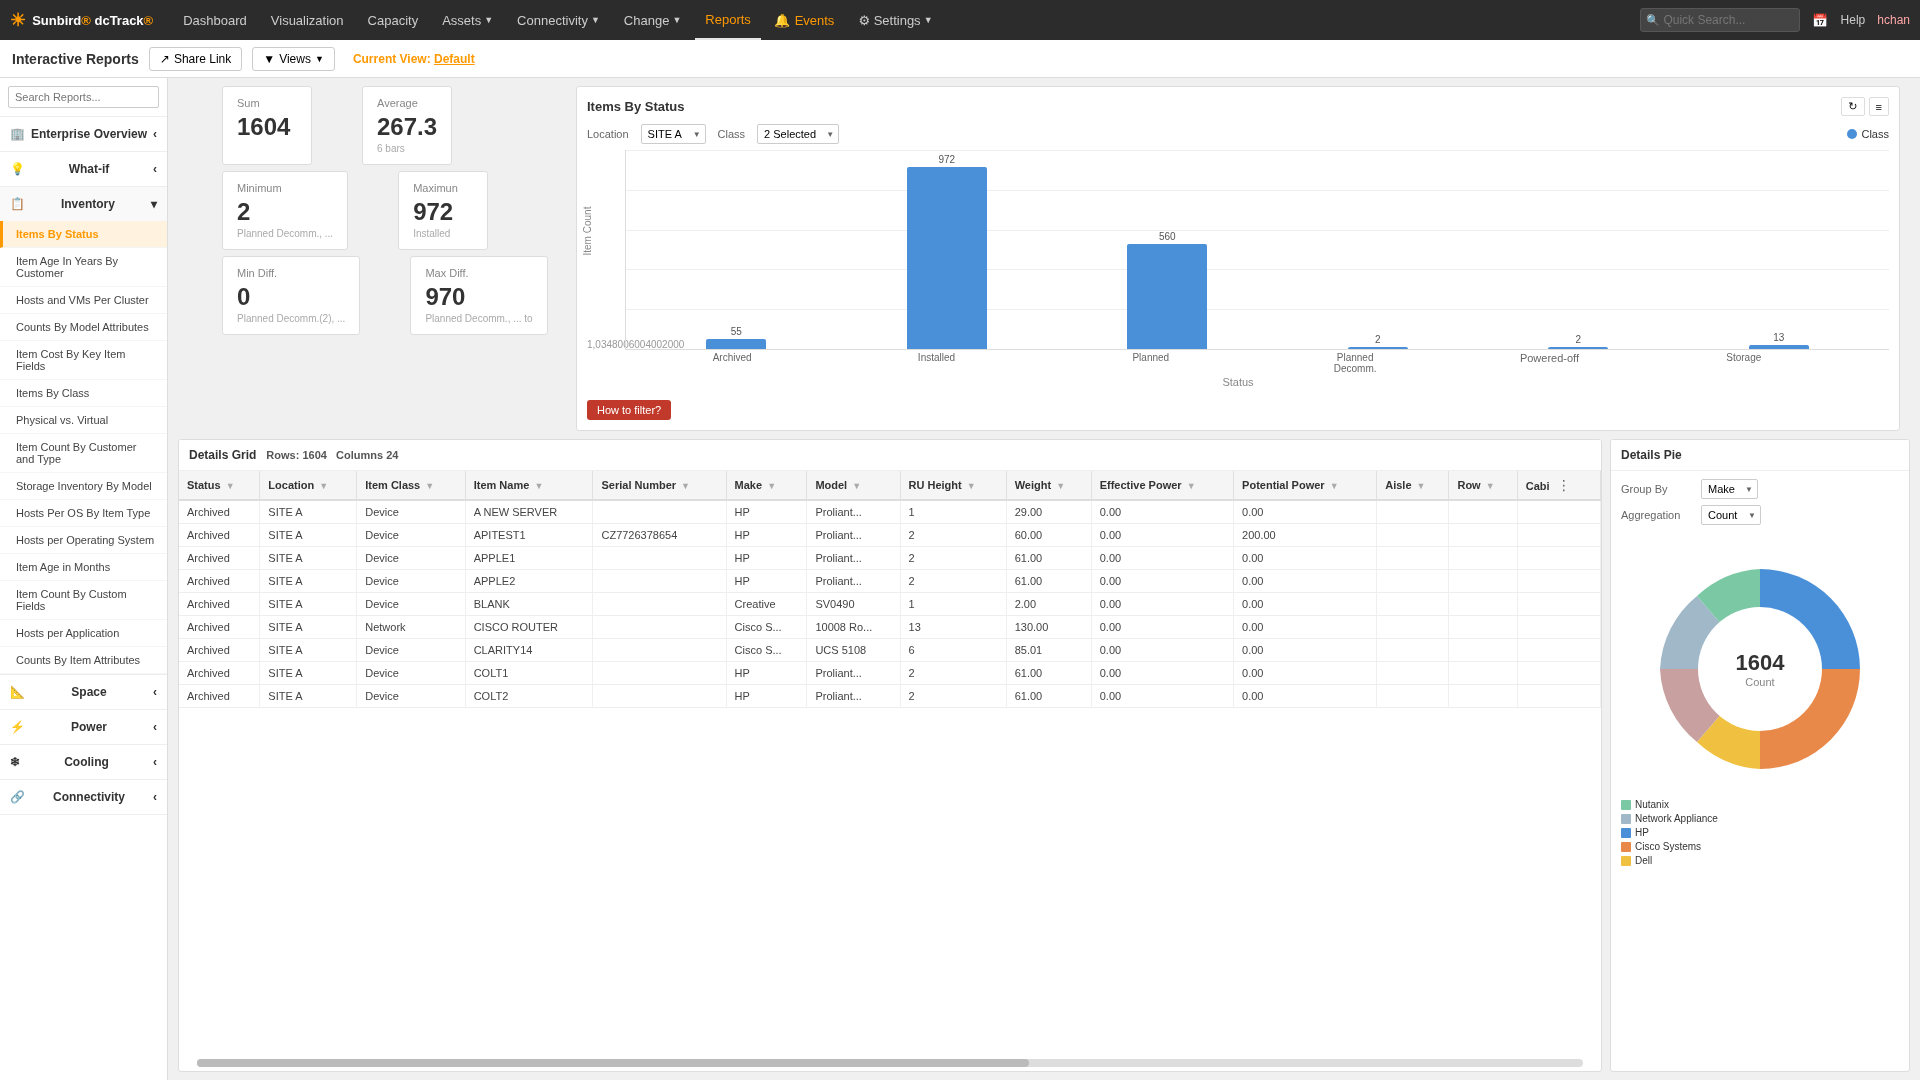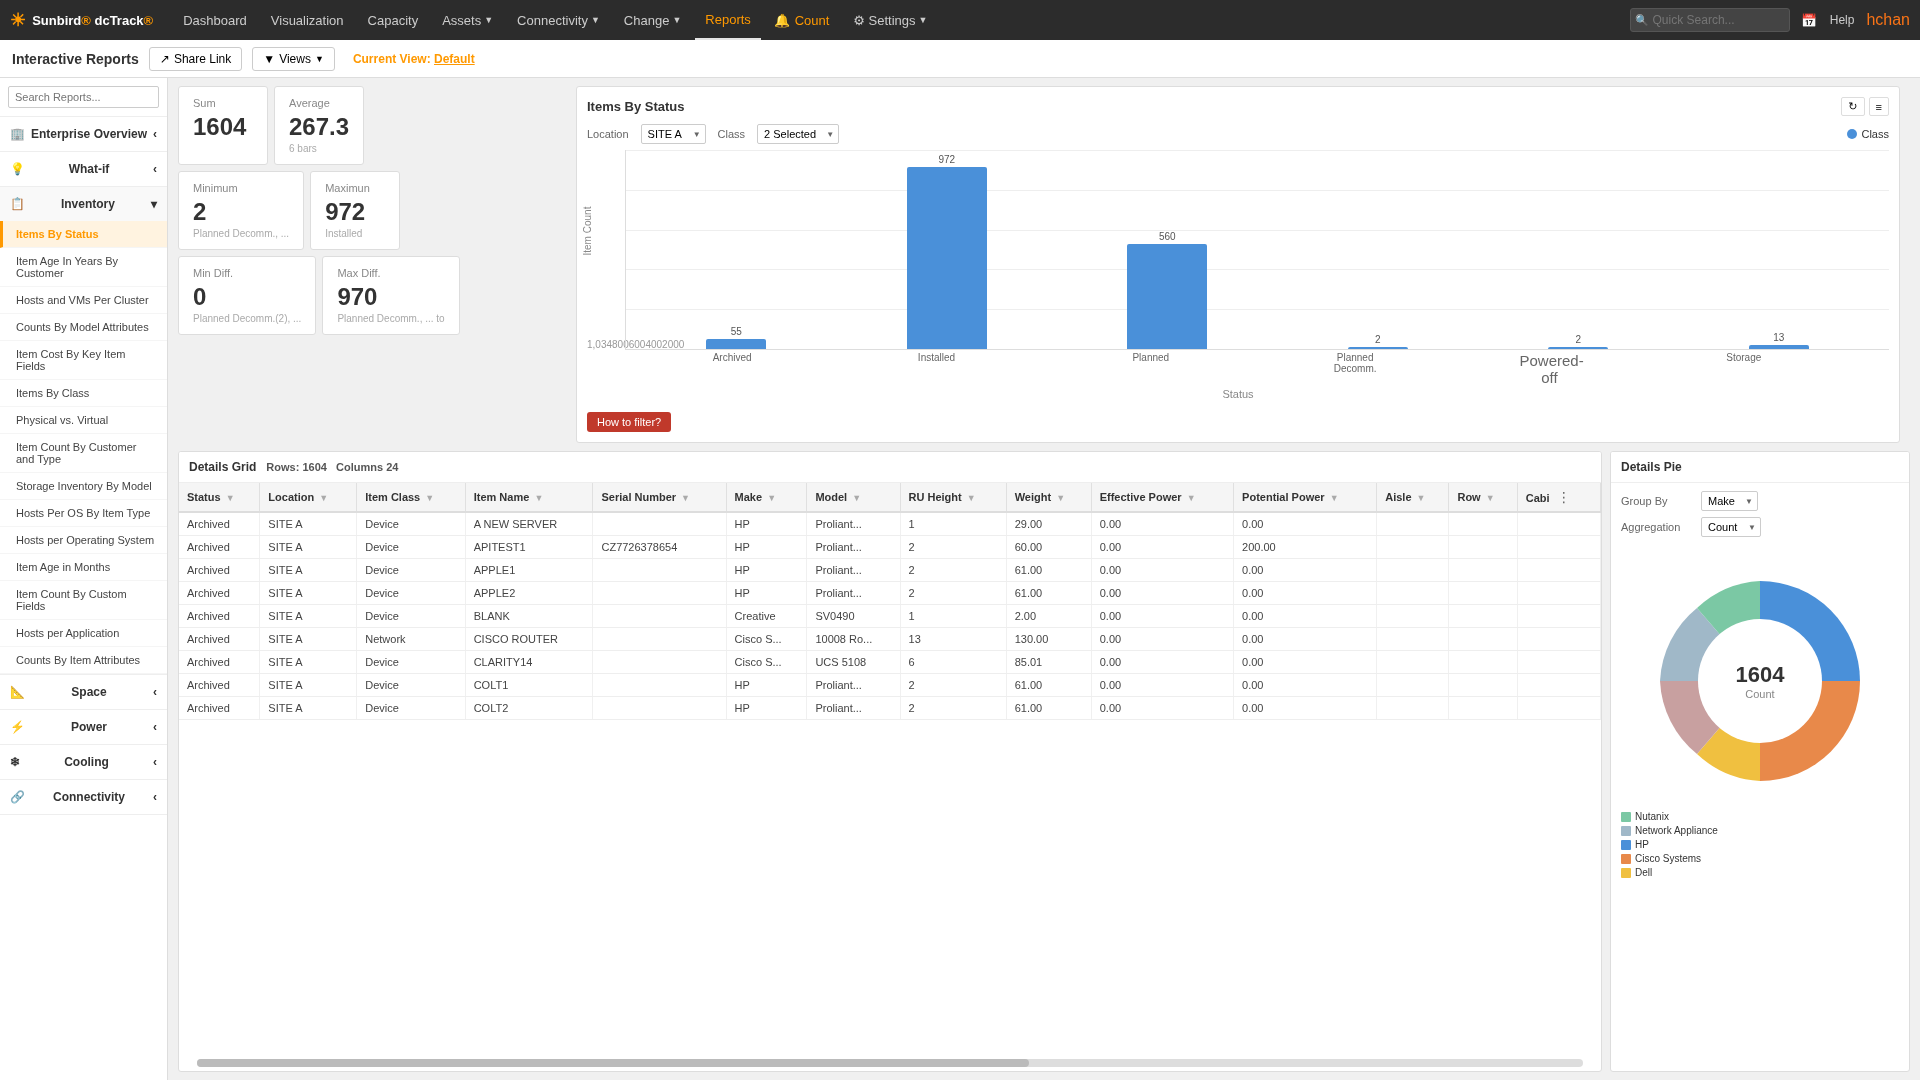--- a/index.html
+++ b/index.html
@@ -31,21 +31,21 @@
     .sidebar { width: 168px; background: #fff; border-right: 1px solid #ddd; overflow-y: auto; flex-shrink: 0; }
     .sidebar-search { padding: 8px; border-bottom: 1px solid #eee; }
     .sidebar-search input { width: 100%; border: 1px solid #ccc; padding: 4px 6px; font-size: 11px; border-radius: 2px; }
     .sidebar-section { border-bottom: 1px solid #eee; }
     .sidebar-section-header { padding: 10px 10px; font-size: 12px; font-weight: bold; color: #333; display: flex; align-items: center; justify-content: space-between; cursor: pointer; }
     .sidebar-item { padding: 7px 10px 7px 16px; font-size: 11px; color: #444; cursor: pointer; border-bottom: 1px solid #f5f5f5; }
     .sidebar-item.active { background: #fff3e0; color: #f90; font-weight: bold; border-left: 3px solid #f90; padding-left: 13px; }
 
     
     .content { flex: 1; overflow: hidden; display: flex; flex-direction: column; background: #f0f0f0; }
-    .stat-card { background: #fff; border: 1px solid #ddd; border-radius: 3px; padding: 10px 14px; min-width: 90px; }
+    .stat-card { background: #fff; border: 1px solid #ddd; border-radius: 3px; padding: 10px 14px; min-width: 90px; margin-left: 44px; }
     .stat-label { font-size: 11px; color: #888; margin-bottom: 4px; }
     .stat-value { font-size: 24px; font-weight: bold; color: #333; }
     .stat-sub { font-size: 10px; color: #aaa; margin-top: 2px; }
 
     
     .chart-section { background: #fff; margin: 0 10px 8px 10px; border: 1px solid #ddd; border-radius: 3px; padding: 10px; position: relative; }
     .chart-header { font-size: 13px; font-weight: bold; margin-bottom: 8px; display: flex; align-items: center; justify-content: space-between; }
     .select-wrap { position: relative; display: inline-flex; align-items: center; }
     .select-wrap::after { content: '▼'; font-size: 8px; position: absolute; right: 5px; pointer-events: none; color: #666; }
     .chart-toolbar-btn { background: none; border: 1px solid #ddd; padding: 2px 6px; border-radius: 2px; cursor: pointer; font-size: 11px; }
@@ -97,31 +97,31 @@
     <span style="color:#fff;font-size:13px;">Sunbird<span style="color:#f90;">®</span> dcTrack<span style="color:#f90;">®</span></span>
   </div>
   <div class="nav-items">
     <span class="nav-item">Dashboard</span>
     <span class="nav-item">Visualization</span>
     <span class="nav-item">Capacity</span>
     <span class="nav-item">Assets <span class="caret">▼</span></span>
     <span class="nav-item">Connectivity <span class="caret">▼</span></span>
     <span class="nav-item">Change <span class="caret">▼</span></span>
     <span class="nav-item active">Reports</span>
-    <span class="nav-item" style="color:#f90;">🔔 Count</span>
+    <span class="nav-item" style="color:#f90;">🔔 Events</span>
     <span class="nav-item">⚙ Settings <span class="caret">▼</span></span>
   </div>
   <div class="nav-right">
     <div style="position:relative;display:inline-flex;align-items:center;">
       <span style="position:absolute;left:6px;color:#aaa;font-size:11px;">🔍</span>
       <input class="search-box" style="padding-left: 22px;" placeholder="Quick Search...">
     </div>
     <span class="nav-icon">📅</span>
     <span class="nav-icon" style="color:#ccc;font-size:12px;">Help</span>
-    <span class="nav-icon" style="color:#f97316;font-size:16px;">hchan</span>
+    <span class="nav-icon" style="color:#fca5a5;font-size:12px;">hchan</span>
   </div>
 </div>
 
 <div class="toolbar">
   <span class="toolbar-title">Interactive Reports</span>
   <button class="btn-share">
     <span>↗</span>
     <span>Share Link</span>
   </button>
   <button class="btn-views">
@@ -339,21 +339,21 @@
           </div>
 
           <div style="position:absolute;left:-24px;top:50%;transform:rotate(-90deg) translateX(50%);font-size:10px;color:#888;white-space:nowrap;">Item Count</div>
         </div>
 
         <div style="display:flex;justify-content:space-around;padding:2px 48px 0 48px;">
           <span style="font-size:10px;color:#666;text-align:center;width:60px;">Archived</span>
           <span style="font-size:10px;color:#666;text-align:center;width:80px;">Installed</span>
           <span style="font-size:10px;color:#666;text-align:center;width:80px;">Planned</span>
           <span style="font-size:10px;color:#666;text-align:center;width:60px;">Planned Decomm.</span>
-          <span style="font-size:15px;color:#666;text-align:center;width:60px;">Powered-off</span>
+          <span style="font-size:11px;color:#666;text-align:center;width:60px;">Powered-off</span>
           <span style="font-size:10px;color:#666;text-align:center;width:60px;">Storage</span>
         </div>
         <div style="text-align:center;font-size:11px;color:#888;margin-top:2px;">Status</div>
 
         <div style="margin-top:6px;">
           <button class="how-to-filter">How to filter?</button>
         </div>
       </div>
     </div>
 

